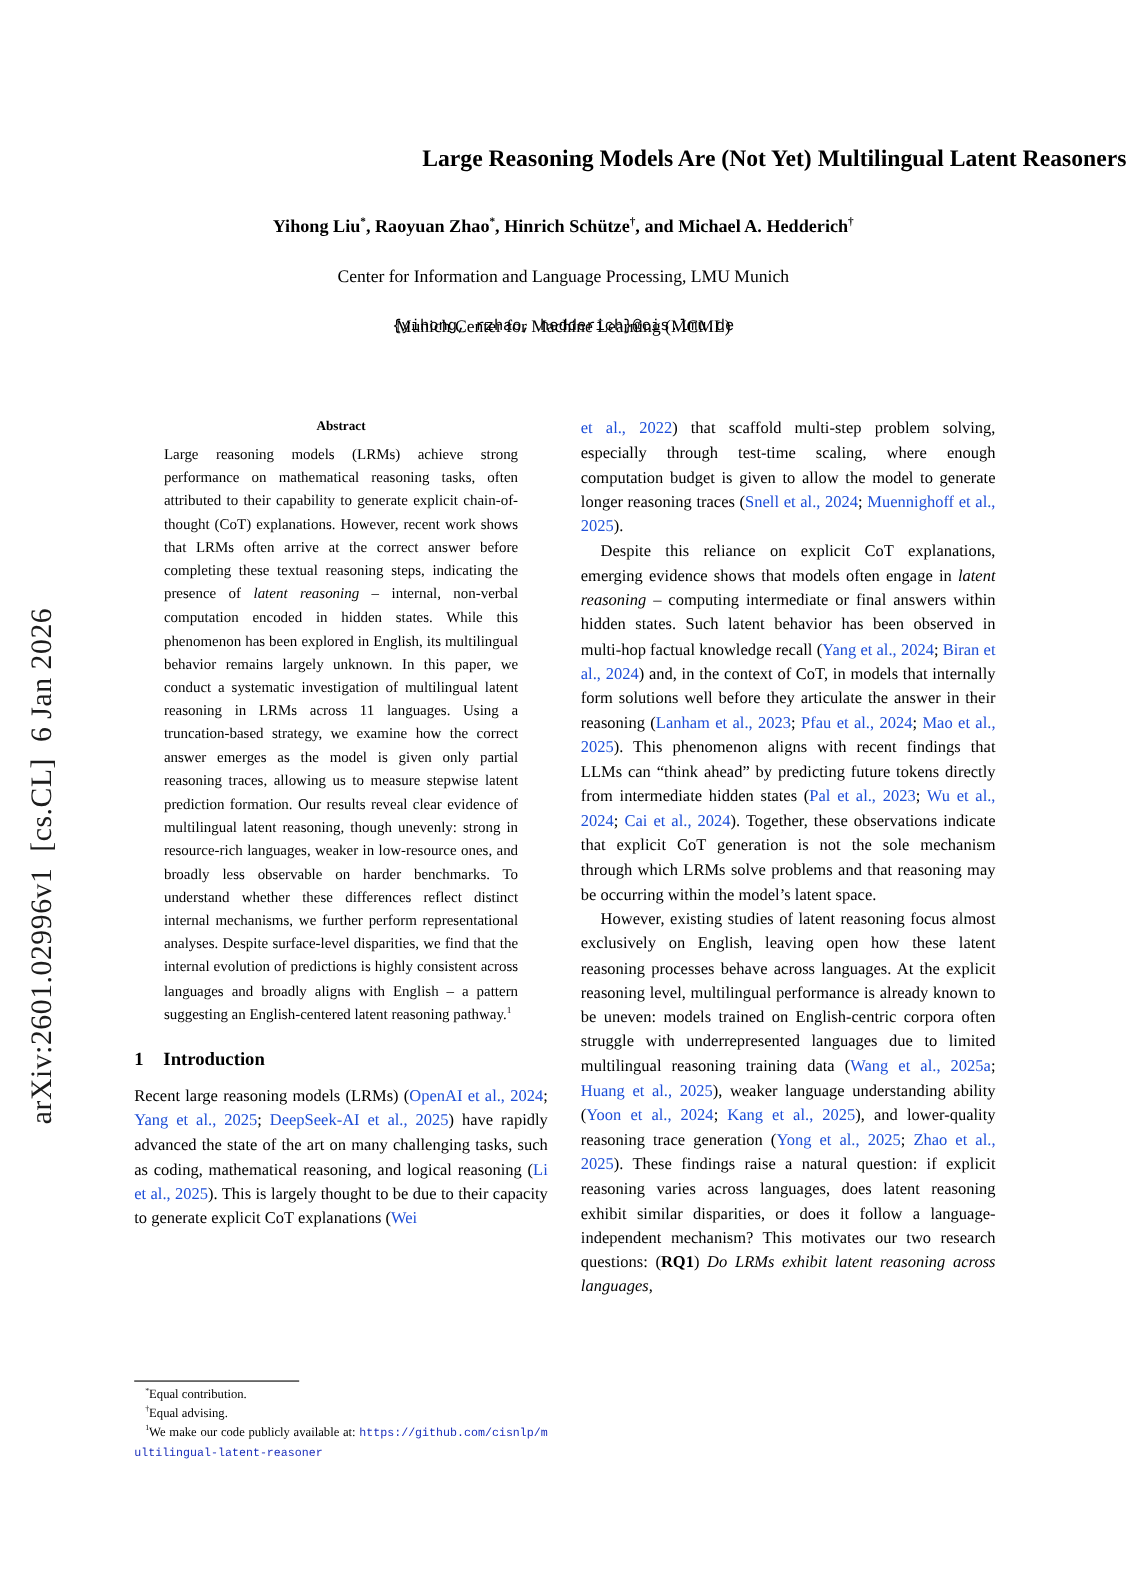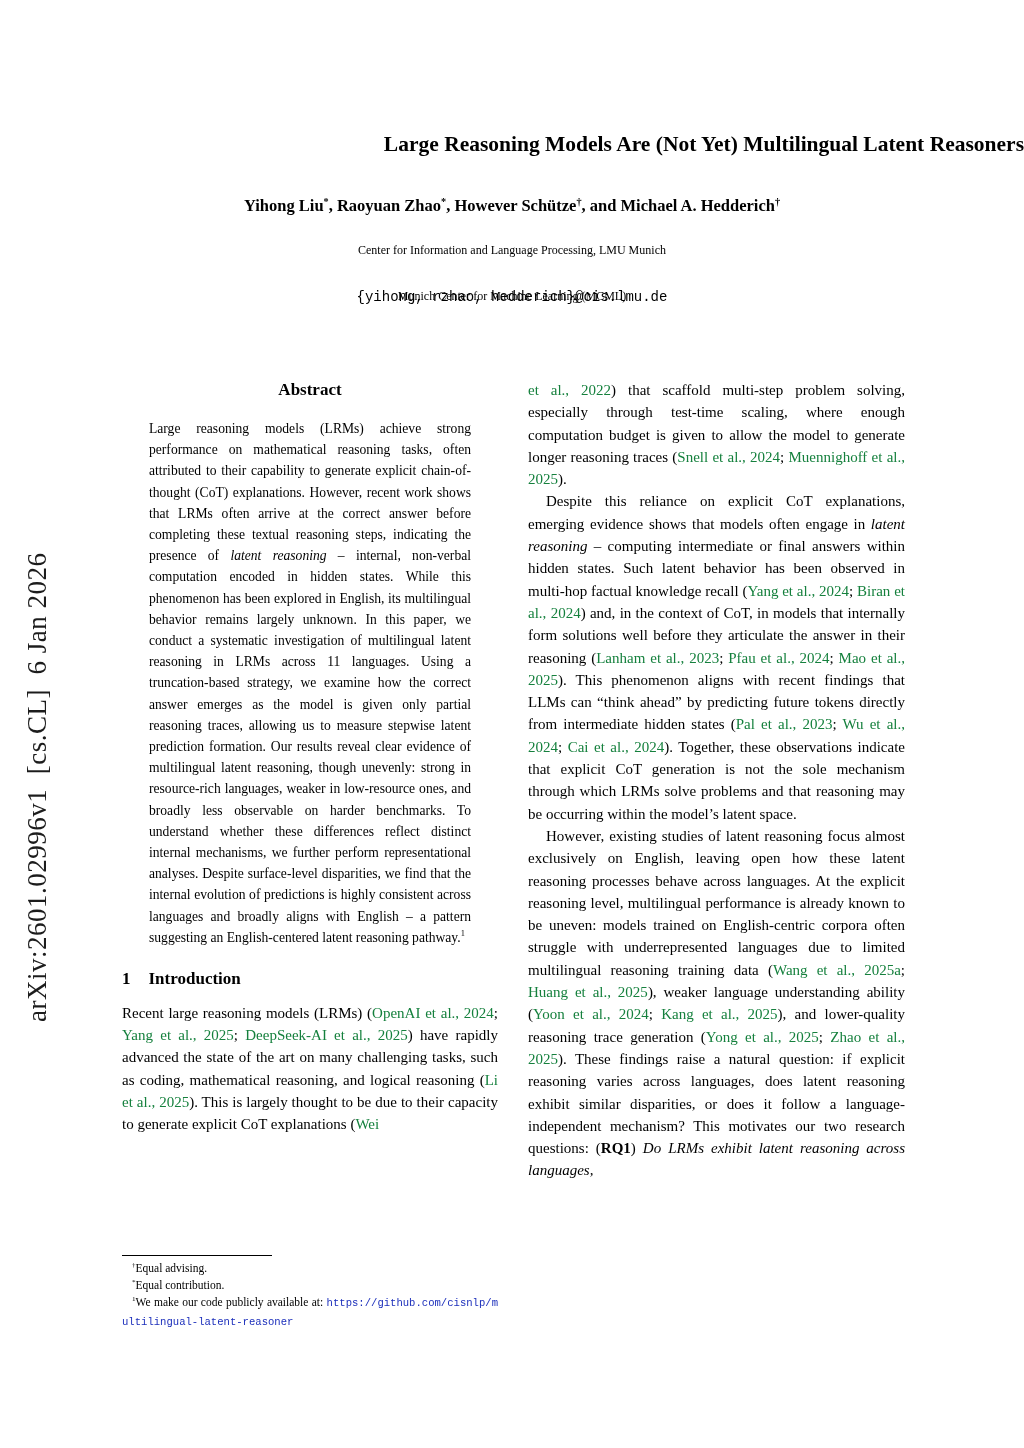--- a/index.html
+++ b/index.html
@@ -18,30 +18,30 @@
   }
 
   .title {
     position:absolute; top:132px; left:0; width:100%;
     text-align:right; font-size:21.5px; font-weight:bold;
   }
   .authors {
     position:absolute; top:196px; left:0; width:100%;
     text-align:center; font-size:16.5px; font-weight:bold;
   }
-  .affil { position:absolute; left:0; width:100%; text-align:center; font-size:12px; }
+  .affil { position:absolute; left:0; width:100%; text-align:center; font-size:16px; }
   .affil1 { top:243px; }
   .affil2 { top:266px;margin-top:23px; }
   .email {
     position:absolute; top:289px; left:0; width:100%; text-align:center;
     font-family:"Liberation Mono","DejaVu Sans Mono",monospace; font-size:14px;
   }
 
   .col-left { position:absolute; left:122px; top:380px; width:376px; }
-  .abstract-heading { text-align:center; font-weight:bold; font-size:17px; margin-bottom:18px; }
+  .abstract-heading { text-align:center; font-weight:bold; font-size:12px; margin-bottom:7px; }
   .abstract-body {
     margin:0 27px; font-size:13.6px; line-height:21.2px;
     text-align:justify; hyphens:auto; -webkit-hyphens:auto;
   }
   .section-heading { margin-top:21px; font-size:17px; font-weight:bold; }
   .section-heading .num { display:inline-block; margin-right:18px; }
   .body-para {
     margin-top:13px; font-size:15px; line-height:22.2px;
     text-align:justify; hyphens:auto; -webkit-hyphens:auto;
   }
@@ -51,59 +51,59 @@
   .fn { text-indent:10px; text-align:justify; }
 
   .col-right {
     position:absolute; left:528px; top:379px; width:377px;
     font-size:15px; line-height:22.3px; text-align:justify;
     hyphens:auto; -webkit-hyphens:auto;
   }
   .col-right .para { margin:0; }
   .para-indent { text-indent:18px; }
 
-  .seg-cite { color:#15803d; }
+  .seg-cite { color:#1d4ed8; }
   .seg-i { font-style:italic; }
   .seg-b { font-weight:bold; }
   .seg-sup { vertical-align:super; font-size:0.62em; line-height:0; }
   .seg-monocite {
     font-family:"Liberation Mono","DejaVu Sans Mono",monospace;
     color:#1c2fbb; font-size:0.92em; word-break:break-all;
   }
 </style>
 </head>
 <body>
 
 <div class="page">
 
   <div class="arxiv-strip">arXiv:2601.02996v1  [cs.CL]  6 Jan 2026</div>
 
   <div class="title">Large Reasoning Models Are (Not Yet) Multilingual Latent Reasoners</div>
 
-  <div class="authors"><span>Yihong Liu</span><span class="seg-sup">*</span><span>, Raoyuan Zhao</span><span class="seg-sup">*</span><span>, However Schütze</span><span class="seg-sup">†</span><span>, and Michael A. Hedderich</span><span class="seg-sup">†</span></div>
+  <div class="authors"><span>Yihong Liu</span><span class="seg-sup">*</span><span>, Raoyuan Zhao</span><span class="seg-sup">*</span><span>, Hinrich Schütze</span><span class="seg-sup">†</span><span>, and Michael A. Hedderich</span><span class="seg-sup">†</span></div>
 
   <div class="affil affil1">Center for Information and Language Processing, LMU Munich</div>
   <div class="affil affil2">Munich Center for Machine Learning (MCML)</div>
   <div class="email">{yihong, rzhao, hedderich}@cis.lmu.de</div>
 
   <div class="col-left">
     <div class="abstract-heading">Abstract</div>
     <div class="abstract-body"><span>Large reasoning models (LRMs) achieve strong performance on mathematical reasoning tasks, often attributed to their capability to generate explicit chain-of-thought (CoT) explanations. However, recent work shows that LRMs often arrive at the correct answer before completing these textual reasoning steps, indicating the presence of </span><span class="seg-i">latent reasoning</span><span> – internal, non-verbal computation encoded in hidden states. While this phenomenon has been explored in English, its multilingual behavior remains largely unknown. In this paper, we conduct a systematic investigation of multilingual latent reasoning in LRMs across 11 languages. Using a truncation-based strategy, we examine how the correct answer emerges as the model is given only partial reasoning traces, allowing us to measure stepwise latent prediction formation. Our results reveal clear evidence of multilingual latent reasoning, though unevenly: strong in resource-rich languages, weaker in low-resource ones, and broadly less observable on harder benchmarks. To understand whether these differences reflect distinct internal mechanisms, we further perform representational analyses. Despite surface-level disparities, we find that the internal evolution of predictions is highly consistent across languages and broadly aligns with English – a pattern suggesting an English-centered latent reasoning pathway.</span><span class="seg-sup">1</span></div>
 
     <div class="section-heading">
       <span class="num">1</span><span>Introduction</span>
     </div>
 
     <div class="body-para"><span>Recent large reasoning models (LRMs) (</span><span class="seg-cite">OpenAI et al., 2024</span><span>; </span><span class="seg-cite">Yang et al., 2025</span><span>; </span><span class="seg-cite">DeepSeek-AI et al., 2025</span><span>) have rapidly advanced the state of the art on many challenging tasks, such as coding, mathematical reasoning, and logical reasoning (</span><span class="seg-cite">Li et al., 2025</span><span>). This is largely thought to be due to their capacity to generate explicit CoT explanations (</span><span class="seg-cite">Wei</span></div>
   </div>
 
   <div class="footnotes">
     <div class="fn-rule"></div>
+    <div class="fn"><span class="seg-sup">*</span><span>Equal contribution.</span></div>
     <div class="fn"><span class="seg-sup">†</span><span>Equal advising.</span></div>
-    <div class="fn"><span class="seg-sup">*</span><span>Equal contribution.</span></div>
     <div class="fn"><span class="seg-sup">1</span><span>We make our code publicly available at: </span><span class="seg-monocite">https://github.com/cisnlp/multilingual-latent-reasoner</span></div>
   </div>
 
   <div class="col-right">
     <div class="para"><span class="seg-cite">et al., 2022</span><span>) that scaffold multi-step problem solving, especially through test-time scaling, where enough computation budget is given to allow the model to generate longer reasoning traces (</span><span class="seg-cite">Snell et al., 2024</span><span>; </span><span class="seg-cite">Muennighoff et al., 2025</span><span>).</span></div>
     <div class="para para-indent"><span>Despite this reliance on explicit CoT explanations, emerging evidence shows that models often engage in </span><span class="seg-i">latent reasoning</span><span> – computing intermediate or final answers within hidden states. Such latent behavior has been observed in multi-hop factual knowledge recall (</span><span class="seg-cite">Yang et al., 2024</span><span>; </span><span class="seg-cite">Biran et al., 2024</span><span>) and, in the context of CoT, in models that internally form solutions well before they articulate the answer in their reasoning (</span><span class="seg-cite">Lanham et al., 2023</span><span>; </span><span class="seg-cite">Pfau et al., 2024</span><span>; </span><span class="seg-cite">Mao et al., 2025</span><span>). This phenomenon aligns with recent findings that LLMs can “think ahead” by predicting future tokens directly from intermediate hidden states (</span><span class="seg-cite">Pal et al., 2023</span><span>; </span><span class="seg-cite">Wu et al., 2024</span><span>; </span><span class="seg-cite">Cai et al., 2024</span><span>). Together, these observations indicate that explicit CoT generation is not the sole mechanism through which LRMs solve problems and that reasoning may be occurring within the model’s latent space.</span></div>
     <div class="para para-indent"><span>However, existing studies of latent reasoning focus almost exclusively on English, leaving open how these latent reasoning processes behave across languages. At the explicit reasoning level, multilingual performance is already known to be uneven: models trained on English-centric corpora often struggle with underrepresented languages due to limited multilingual reasoning training data (</span><span class="seg-cite">Wang et al., 2025a</span><span>; </span><span class="seg-cite">Huang et al., 2025</span><span>), weaker language understanding ability (</span><span class="seg-cite">Yoon et al., 2024</span><span>; </span><span class="seg-cite">Kang et al., 2025</span><span>), and lower-quality reasoning trace generation (</span><span class="seg-cite">Yong et al., 2025</span><span>; </span><span class="seg-cite">Zhao et al., 2025</span><span>). These findings raise a natural question: if explicit reasoning varies across languages, does latent reasoning exhibit similar disparities, or does it follow a language-independent mechanism? This motivates our two research questions: (</span><span class="seg-b">RQ1</span><span>) </span><span class="seg-i">Do LRMs exhibit latent reasoning across languages,</span></div>
   </div>
 
 </div>

